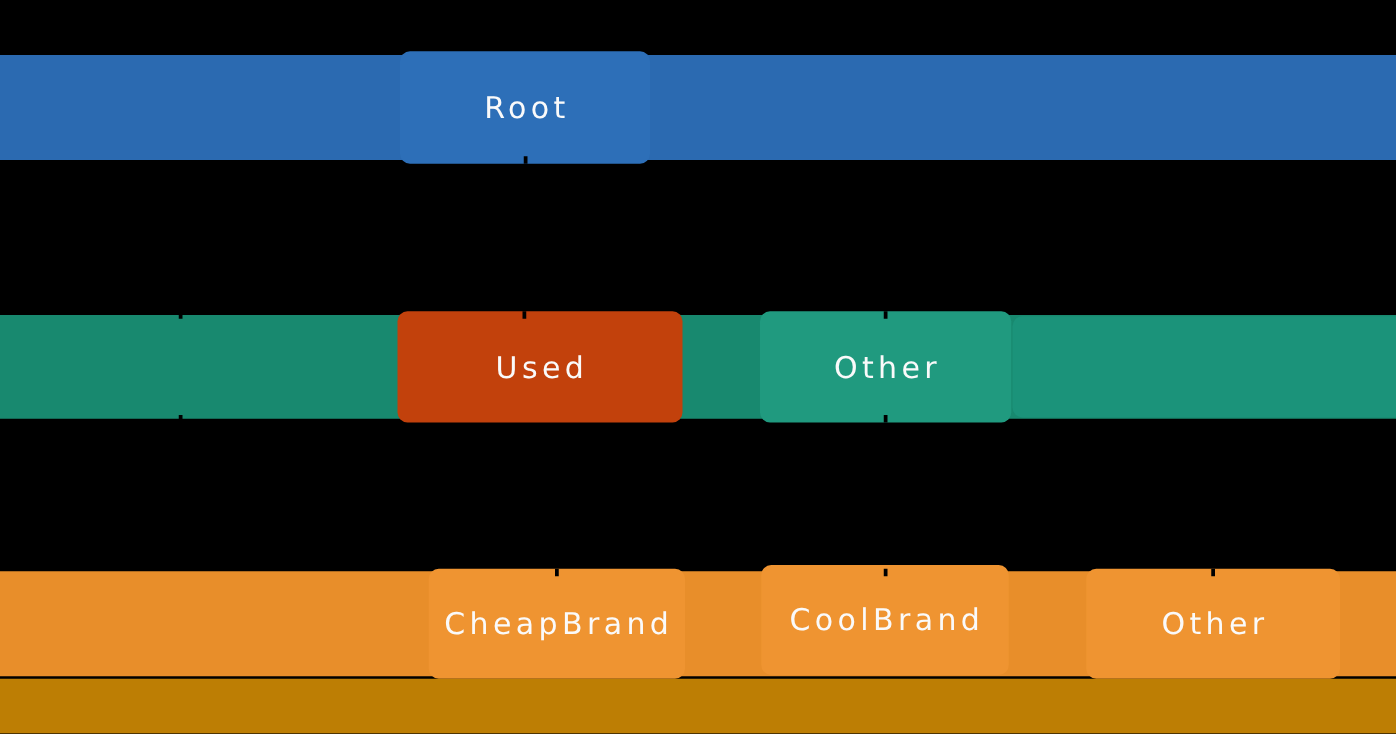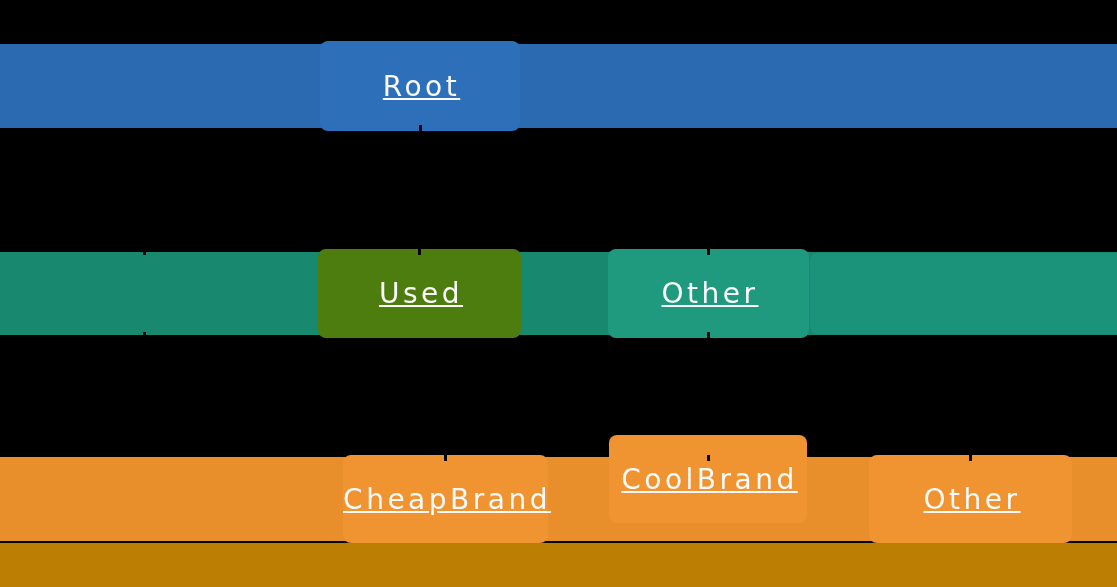--- a/index.html
+++ b/index.html
@@ -23,26 +23,25 @@
     border-radius: 8px;
     display: flex;
     align-items: center;
     justify-content: center;
   }
   .tile.flat-right {
     border-radius: 8px 0 0 8px;
   }
   .tile-label {
     color: #fafafa;
-    font-size: 28px;
+    font-size: 24px;
     font-weight: 400;
     letter-spacing: 3.5px;
     white-space: nowrap;
     transform: translateX(1.5px); 
-    text-decoration: underline;
   }
   .stub {
     position: absolute;
     width: 3px;
     height: 6px;
     background: #000000;
     z-index: 3;
   }
 </style>
 </head>
@@ -50,36 +49,36 @@
 
 <div id="stage">
     <div class="band" style="left: 0px; top: 44px; width: 1117px; height: 84px; background: rgb(43, 106, 177);"></div>
     <div class="tile" style="left: 320px; top: 41px; width: 200px; height: 90px; background: rgb(45, 111, 184);">
       <span class="tile-label">Root</span>
     </div>
     <div class="stub" style="left: 418.5px; top: 125px;"></div>
     <div class="band" style="left: 0px; top: 252px; width: 1117px; height: 83px; background: rgb(24, 137, 111);"></div>
     <div class="stub" style="left: 142.5px; top: 249px;"></div>
     <div class="stub" style="left: 142.5px; top: 332px;"></div>
-    <div class="tile" style="left: 318px; top: 249px; width: 203px; height: 89px; background: #4d7c0f;">
+    <div class="tile" style="left: 318px; top: 249px; width: 228px; height: 89px; background: #c2410c;">
       <span class="tile-label">Used</span>
     </div>
     <div class="stub" style="left: 418px; top: 249px;"></div>
     <div class="tile" style="left: 608px; top: 249px; width: 201px; height: 89px; background: rgb(32, 154, 127);">
       <span class="tile-label">Other</span>
     </div>
     <div class="stub" style="left: 707px; top: 249px;"></div>
     <div class="stub" style="left: 707px; top: 332px;"></div>
     <div class="tile flat-right" style="left: 810px; top: 253px; width: 307px; height: 81px; background: rgb(27, 147, 122);"></div>
     <div class="band" style="left: 0px; top: 457px; width: 1117px; height: 84px; background: rgb(232, 142, 42);"></div>
     <div class="tile" style="left: 343px; top: 455px; width: 205px; height: 88px; background: rgb(239, 148, 49); align-items: center;">
       <span class="tile-label">CheapBrand</span>
     </div>
     <div class="stub" style="left: 444px; top: 455px;"></div>
-    <div class="tile" style="left: 609px; top: 435px; width: 198px; height: 88px; background: rgb(239, 148, 49);">
+    <div class="tile" style="left: 609px; top: 452px; width: 198px; height: 88px; background: rgb(239, 148, 49);">
       <span class="tile-label">CoolBrand</span>
     </div>
     <div class="stub" style="left: 706.5px; top: 455px;"></div>
     <div class="tile" style="left: 869px; top: 455px; width: 203px; height: 88px; background: rgb(239, 148, 49);">
       <span class="tile-label">Other</span>
     </div>
     <div class="stub" style="left: 969px; top: 455px;"></div>
     <div class="band" style="left: 0px; top: 543px; width: 1117px; height: 44px; background: rgb(189, 126, 4);"></div>
   </div>
 

